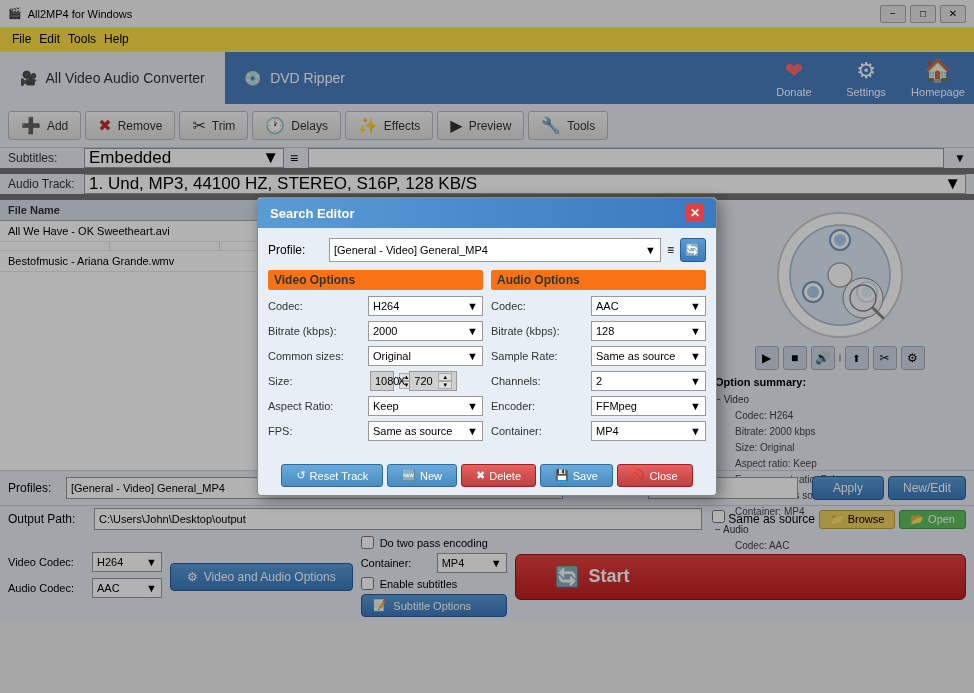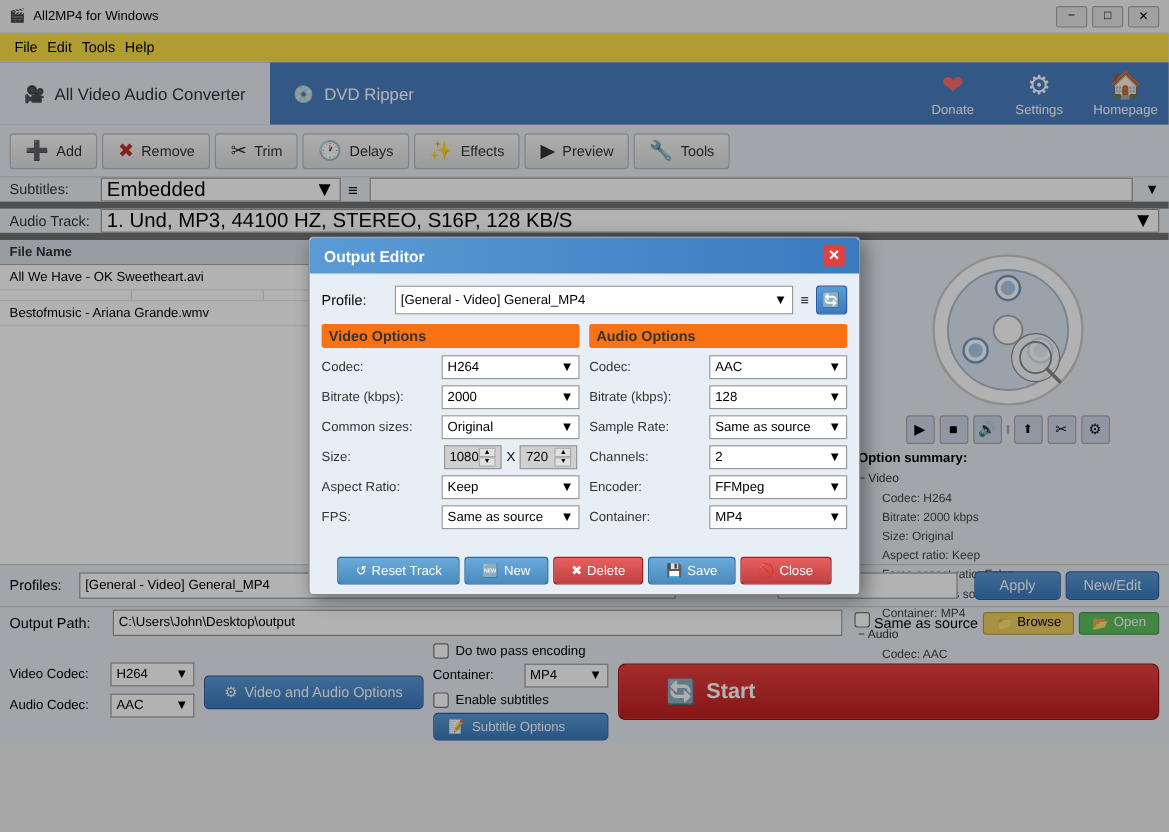--- a/index.html
+++ b/index.html
@@ -223,21 +223,21 @@
     .options-title { font-size: 12px; font-weight: bold; color: #333; margin-bottom: 6px; padding: 3px 6px; background: #f97316; border-radius: 2px; }
     .opt-row { display: flex; align-items: center; margin-bottom: 5px; }
     .opt-label { font-size: 11px; min-width: 100px; color: #333; }
     .opt-value {
       flex: 1; height: 20px; border: 1px solid #999; background: white;
       font-size: 11px; padding: 0 4px;
       display: flex; align-items: center; justify-content: space-between;
     }
     .opt-size-row { display: flex; align-items: center; gap: 2px; margin-bottom: 5px; }
     .opt-size-label { font-size: 11px; min-width: 100px; color: #333; }
-    .size-input { width: 48px; height: 20px; border: 1px solid #999; background: #ccc; font-size: 11px; padding: 0 4px; display: flex; align-items: center; justify-content: flex-end; }
+    .size-input { width: 24px; height: 20px; border: 1px solid #999; background: #ccc; font-size: 11px; padding: 0 4px; display: flex; align-items: center; justify-content: space-between; }
     .size-x { font-size: 11px; padding: 0 2px; }
     .size-input2 { width: 48px; height: 20px; border: 1px solid #999; background: #ccc; font-size: 11px; padding: 0 4px; display: flex; align-items: center; justify-content: space-between; }
     .spinner { display: flex; flex-direction: column; }
     .spin-btn { width: 14px; height: 8px; border: 1px solid #aaa; background: #e0e0e0; font-size: 6px; cursor: pointer; display: flex; align-items: center; justify-content: center; }
 
     .dialog-footer { display: flex; gap: 4px; padding: 8px 10px; justify-content: center; }
     .df-btn {
       padding: 4px 14px; border-radius: 3px; cursor: pointer; font-size: 11px;
       display: flex; align-items: center; gap: 4px;
       border: 1px solid #aaa;
@@ -564,21 +564,21 @@
           <span style="font-size:20px;">🔄</span>
           <span>Start</span>
         </button>
       </div>
     </div>
   </div>
 
   <div class="overlay">
     <div class="dialog">
       <div class="dialog-header">
-        <span>Output Editor</span>
+        <span>Search Editor</span>
         <button class="dialog-close">✕</button>
       </div>
       <div class="dialog-body">
 
         <div class="profile-row">
           <span class="profile-label">Profile:</span>
           <div class="profile-select">
             <span>[General - Video] General_MP4</span>
             <span>▼</span>
           </div>

